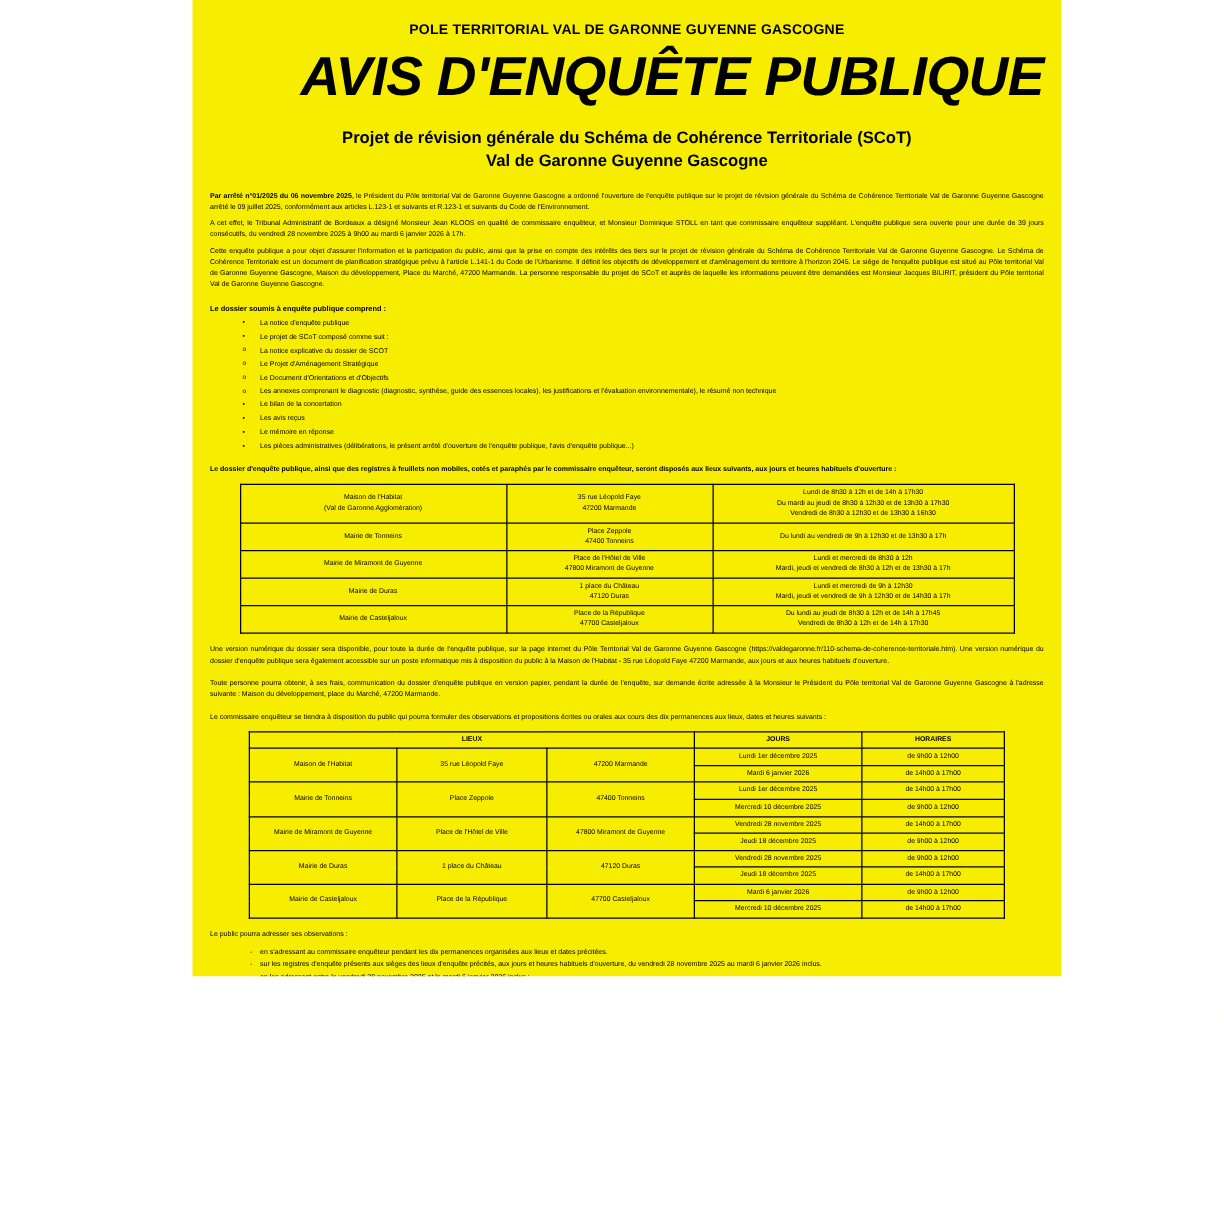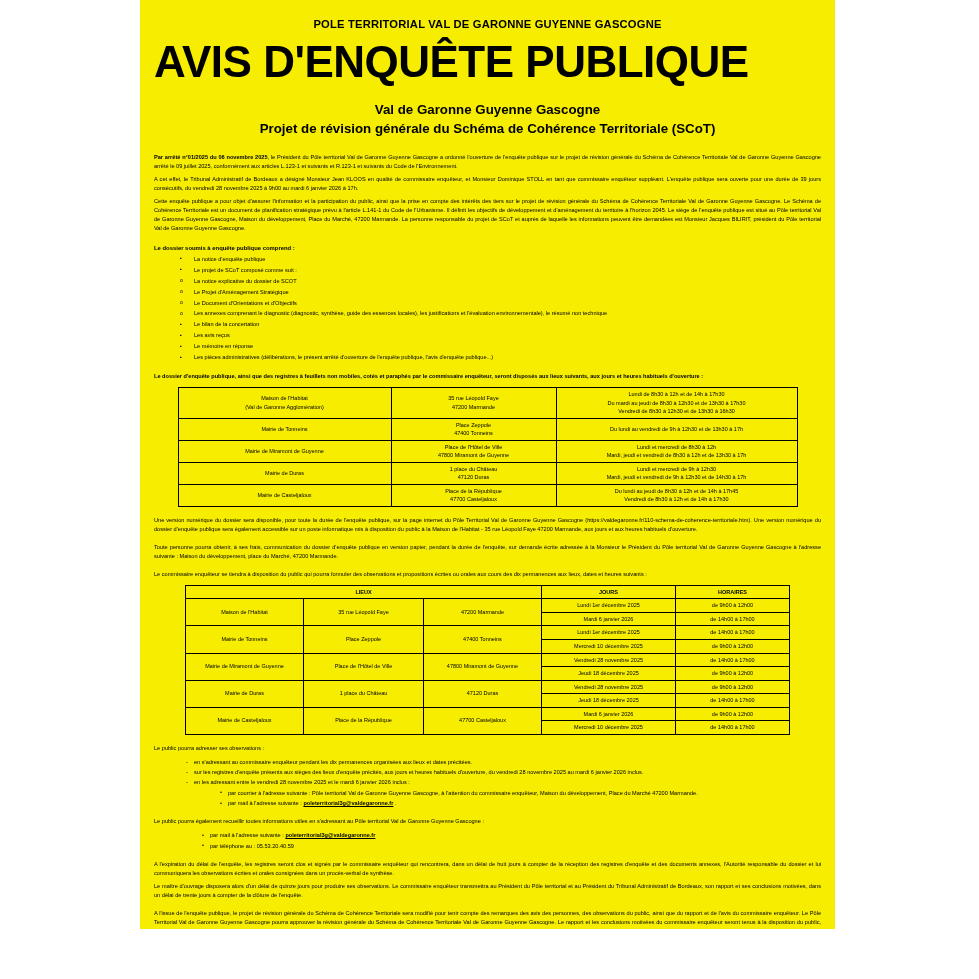--- a/index.html
+++ b/index.html
@@ -8,45 +8,46 @@
     background: #ffffff;
   }
   body {
     width: 979px;
     height: 979px;
     font-family: "Liberation Sans", sans-serif;
     overflow: hidden;
   }
   .page {
     position: absolute;
-    left: 140px;
+    left: 154px;
     top: 0;
     width: 695px;
-    height: 929px;
+    height: 781px;
     background: #f6ed00;
     color: #000000;
     box-sizing: border-box;
     padding: 14px 14px 6px 14px;
     overflow: hidden;
   }
   .eyebrow {
     text-align: center;
     font-weight: bold;
     font-size: 11.2px;
     letter-spacing: 0.2px;
     margin: 4px 0 0 0;
   }
   .maintitle {
-    text-align: left;
+    text-align: right;
     font-weight: bold;
     font-size: 44px;
     letter-spacing: -0.5px;
     line-height: 1.0;
     margin: 10px 0 0 0;
     white-space: nowrap;
+    font-style: italic;
   }
   .subtitle {
     text-align: center;
     font-weight: bold;
     font-size: 13.3px;
     line-height: 1.45;
     margin: 16px 0 0 0;
   }
   .subtitle div { margin: 0; }
   .para {
@@ -177,22 +178,22 @@
   }
 </style>
 </head>
 <body>
 
 <div class="page">
 
   <div class="eyebrow">POLE TERRITORIAL VAL DE GARONNE GUYENNE GASCOGNE</div>
   <div class="maintitle">AVIS D'ENQUÊTE PUBLIQUE</div>
   <div class="subtitle">
+    <div>Projet de révision générale du Schéma de Cohérence Territoriale (SCoT)</div>
     <div>Val de Garonne Guyenne Gascogne</div>
-    <div>Projet de révision générale du Schéma de Cohérence Territoriale (SCoT)</div>
   </div>
 
   <div class="block-top">
     <p class="para"><span class="b">Par arrêté n°01/2025 du 06 novembre 2025</span><span>, le Président du Pôle territorial Val de Garonne Guyenne Gascogne a ordonné l'ouverture de l'enquête publique sur le projet de révision générale du Schéma de Cohérence Territoriale Val de Garonne Guyenne Gascogne arrêté le 09 juillet 2025, conformément aux articles L.123-1 et suivants et R.123-1 et suivants du Code de l'Environnement.</span></p>
     <p class="para">A cet effet, le Tribunal Administratif de Bordeaux a désigné Monsieur Jean KLOOS en qualité de commissaire enquêteur, et Monsieur Dominique STOLL en tant que commissaire enquêteur suppléant. L'enquête publique sera ouverte pour une durée de 39 jours consécutifs, du vendredi 28 novembre 2025 à 9h00 au mardi 6 janvier 2026 à 17h.</p>
     <p class="para">Cette enquête publique a pour objet d'assurer l'information et la participation du public, ainsi que la prise en compte des intérêts des tiers sur le projet de révision générale du Schéma de Cohérence Territoriale Val de Garonne Guyenne Gascogne. Le Schéma de Cohérence Territoriale est un document de planification stratégique prévu à l'article L.141-1 du Code de l'Urbanisme. Il définit les objectifs de développement et d'aménagement du territoire à l'horizon 2045. Le siège de l'enquête publique est situé au Pôle territorial Val de Garonne Guyenne Gascogne, Maison du développement, Place du Marché, 47200 Marmande. La personne responsable du projet de SCoT et auprès de laquelle les informations peuvent être demandées est Monsieur Jacques BILIRIT, président du Pôle territorial Val de Garonne Guyenne Gascogne.</p>
   </div>
 
   <div class="section-head">Le dossier soumis à enquête publique comprend :</div>
   <ul class="lv1">

